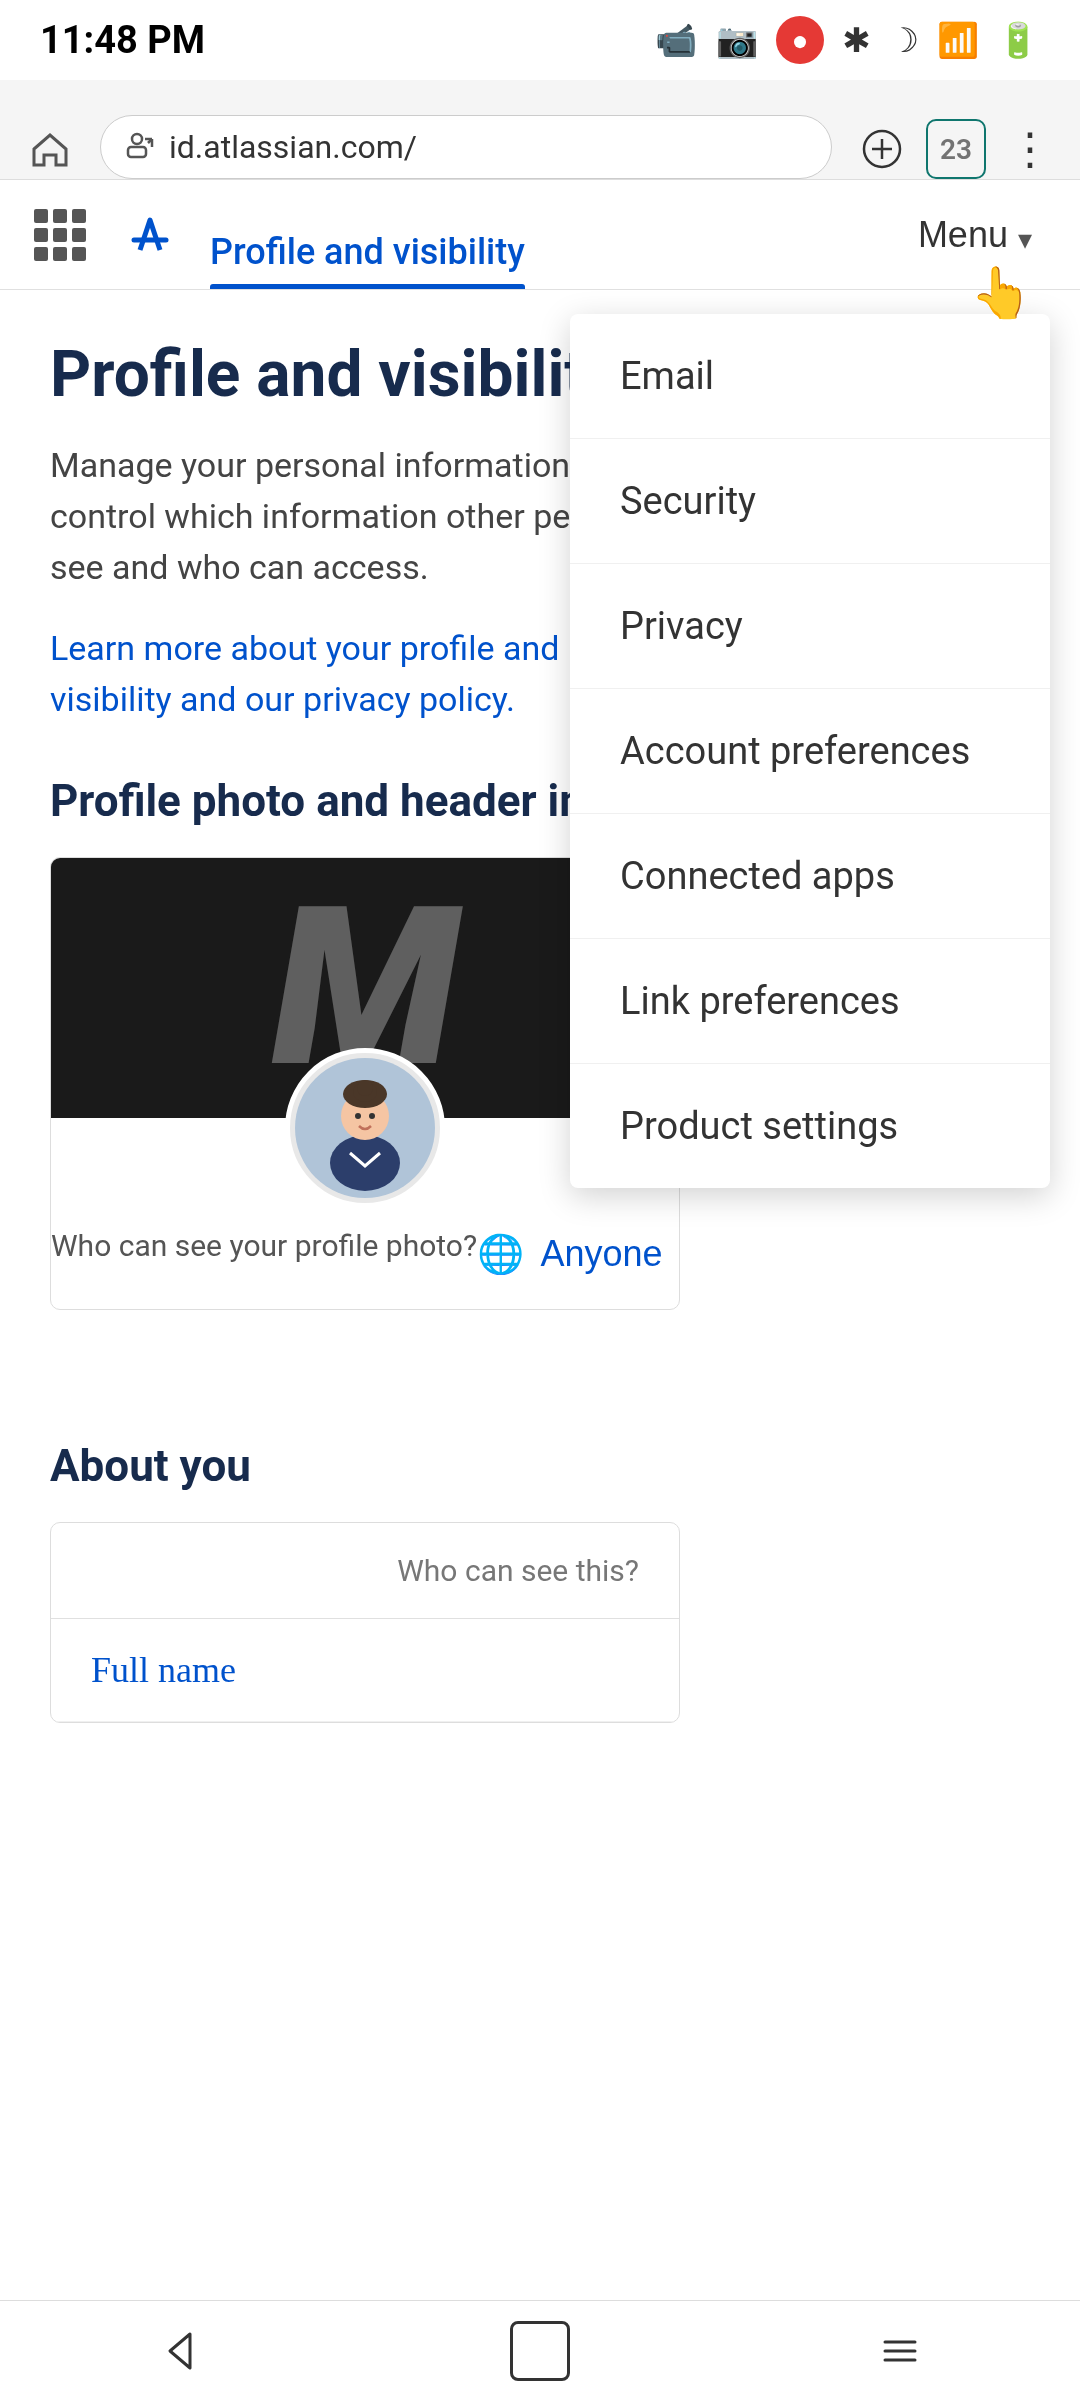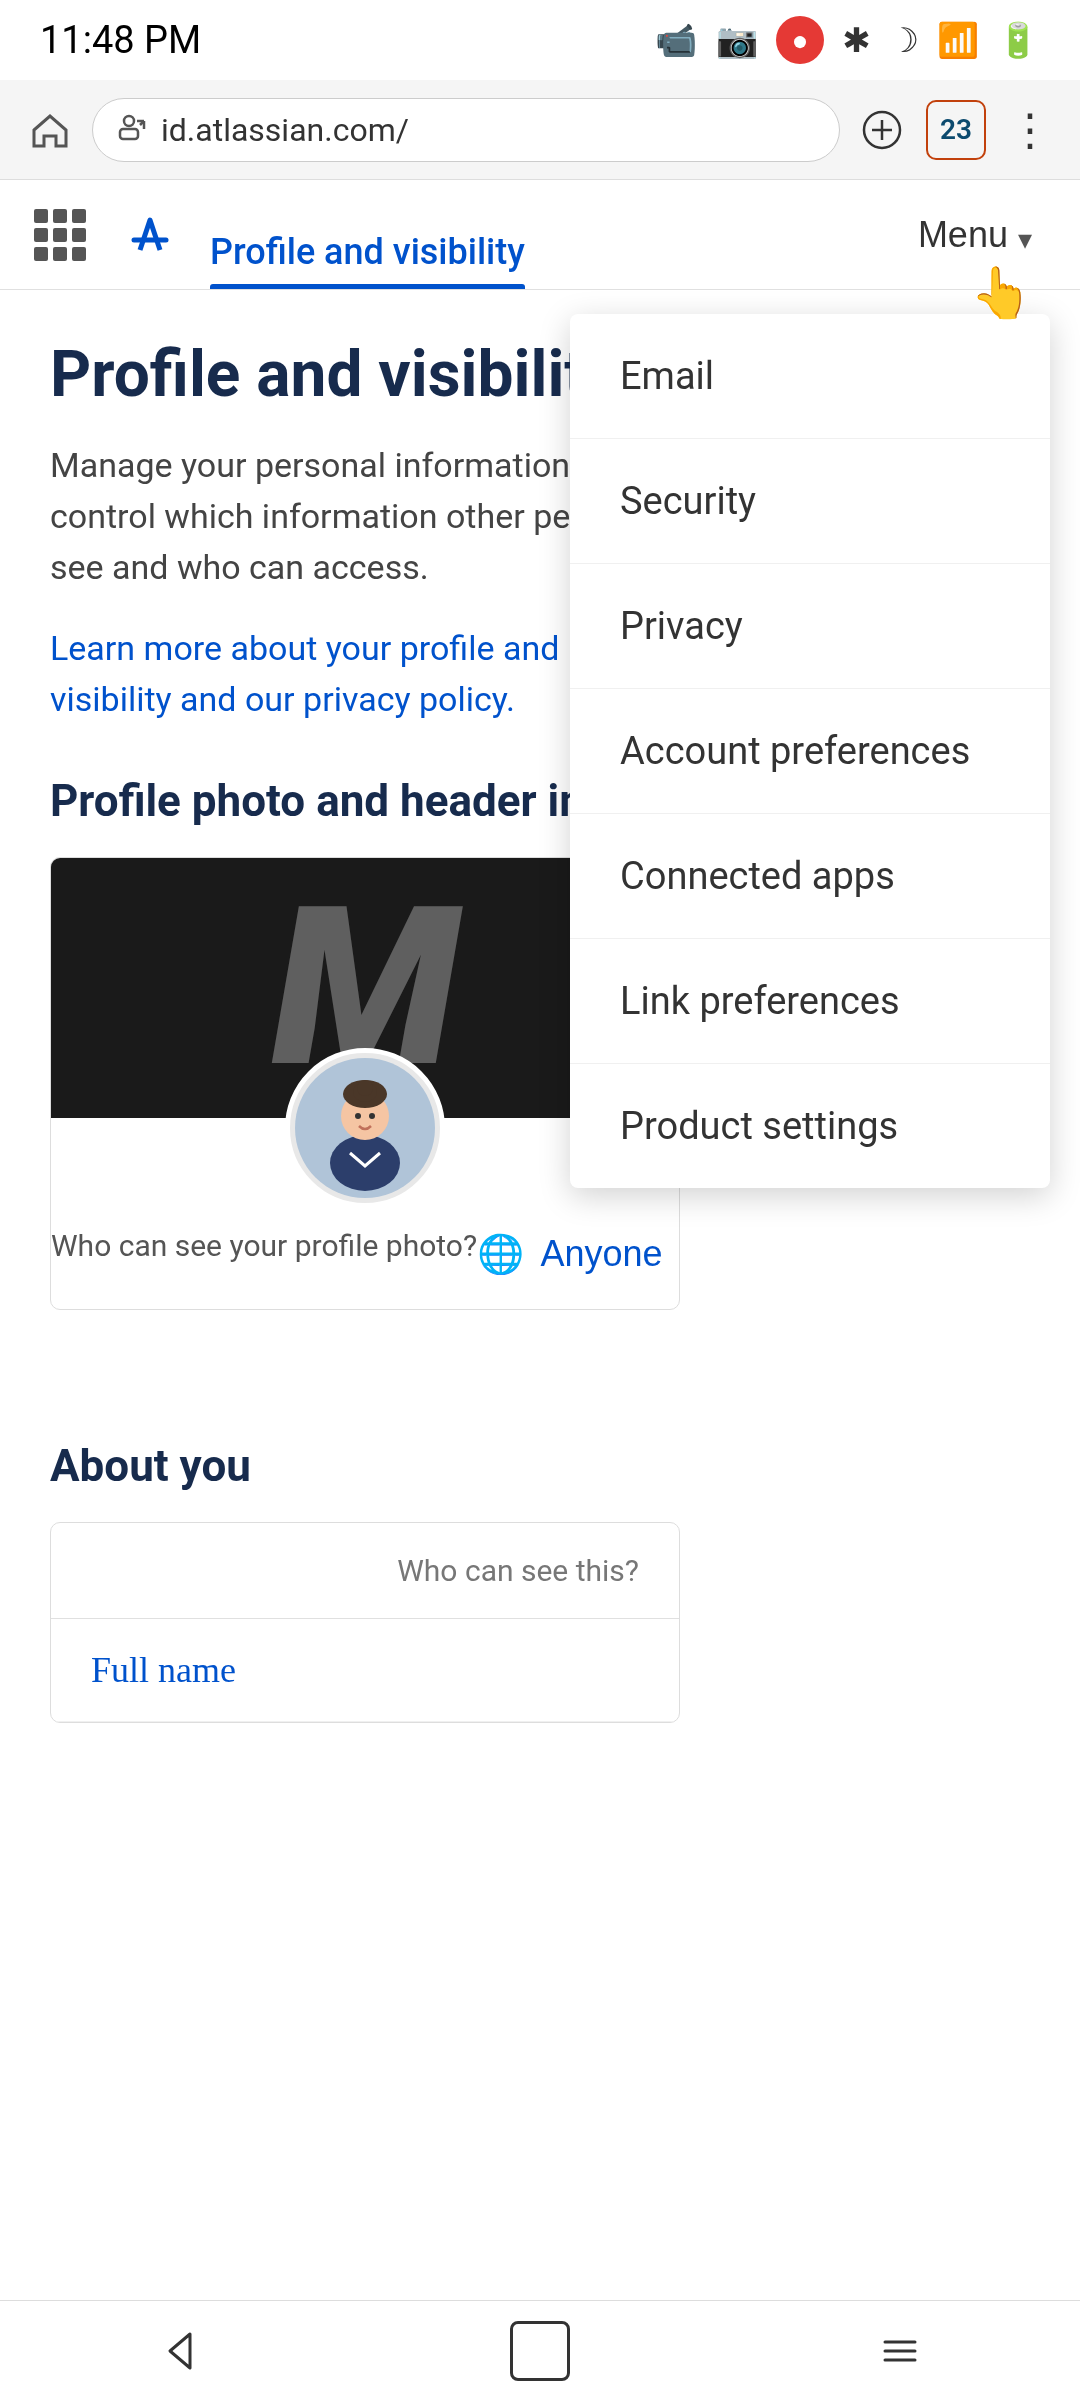--- a/index.html
+++ b/index.html
@@ -18,21 +18,21 @@
       width: 100%;
       height: 80px;
       background: #fff;
       display: flex;
       align-items: center;
       justify-content: space-between;
       padding: 0 40px;
     }
     .status-time {
       font-size: 38px;
-      font-weight: 400;
+      font-weight: 700;
       color: #000;
     }
     .status-icons {
       display: flex;
       align-items: center;
       gap: 18px;
     }
     .status-icon {
       font-size: 34px;
       color: #333;
@@ -48,23 +48,23 @@
       justify-content: center;
       font-size: 28px;
     }
 
     
     .browser-bar {
       width: 100%;
       height: 100px;
       background: #f5f5f5;
       display: flex;
-      align-items: center;
+      align-items: flex-end;
       padding: 0 20px;
-      gap: 12px;
+      gap: 20px;
       border-bottom: 1px solid #ddd;
     }
     .browser-home-btn {
       width: 60px;
       height: 60px;
       display: flex;
       align-items: center;
       justify-content: center;
       font-size: 38px;
       color: #555;
@@ -98,28 +98,28 @@
       height: 60px;
       display: flex;
       align-items: center;
       justify-content: center;
       font-size: 38px;
       color: #333;
     }
     .browser-tab-count {
       width: 60px;
       height: 60px;
-      border: 2px solid #c2410c;
+      border: 2px solid #0f766e;
       border-radius: 10px;
       display: flex;
       align-items: center;
       justify-content: center;
       font-size: 28px;
       font-weight: 600;
-      color: #0c4a6e;
+      color: #737373;
     }
 
     
     .app-nav {
       width: 100%;
       height: 110px;
       background: #fff;
       border-bottom: 1px solid #e0e0e0;
       display: flex;
       align-items: center;

